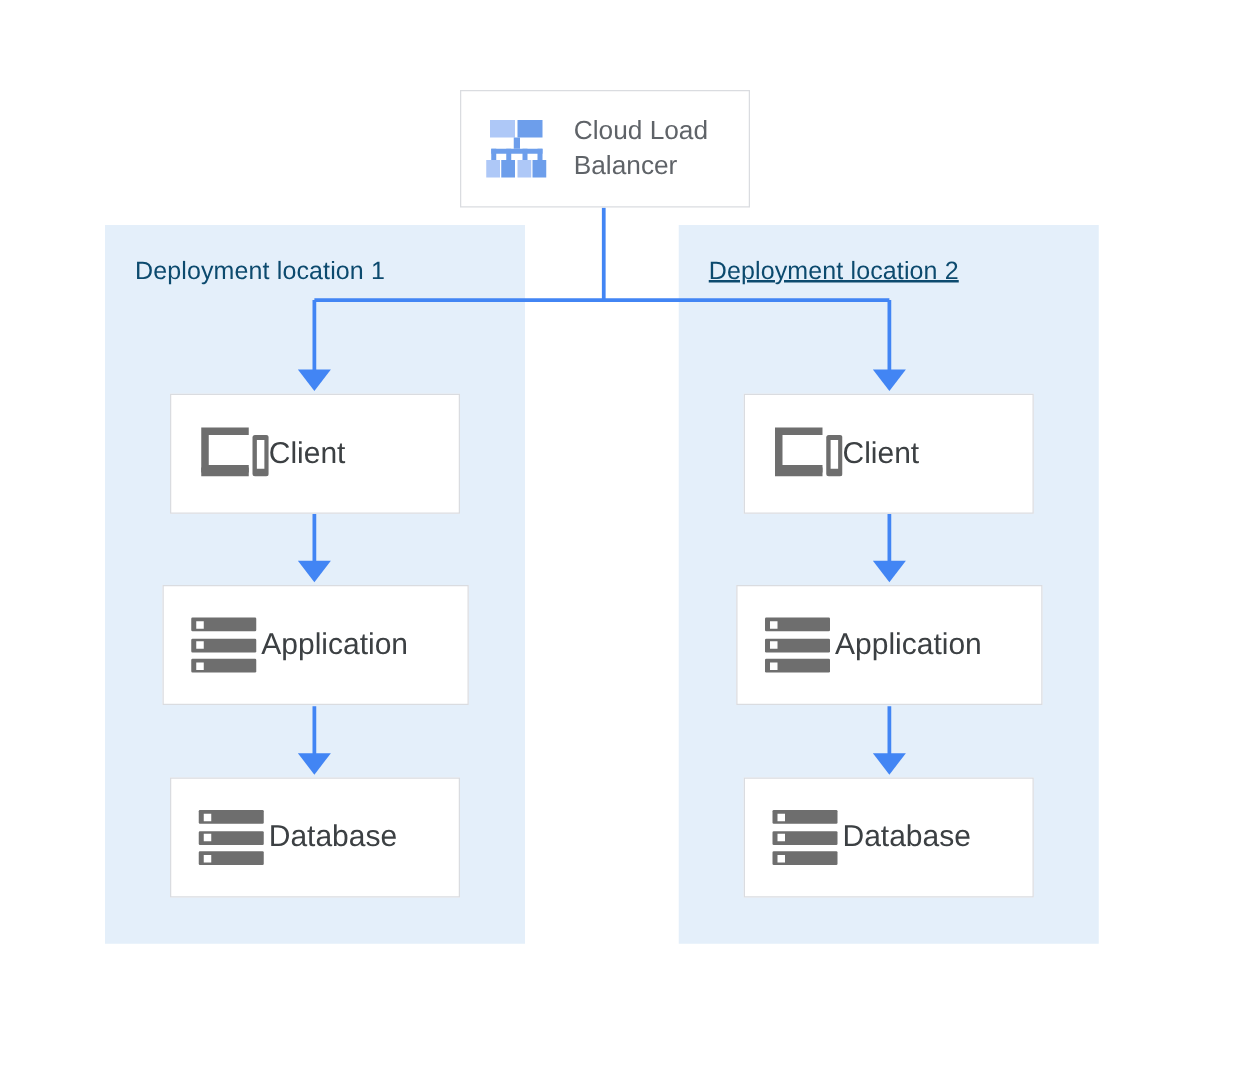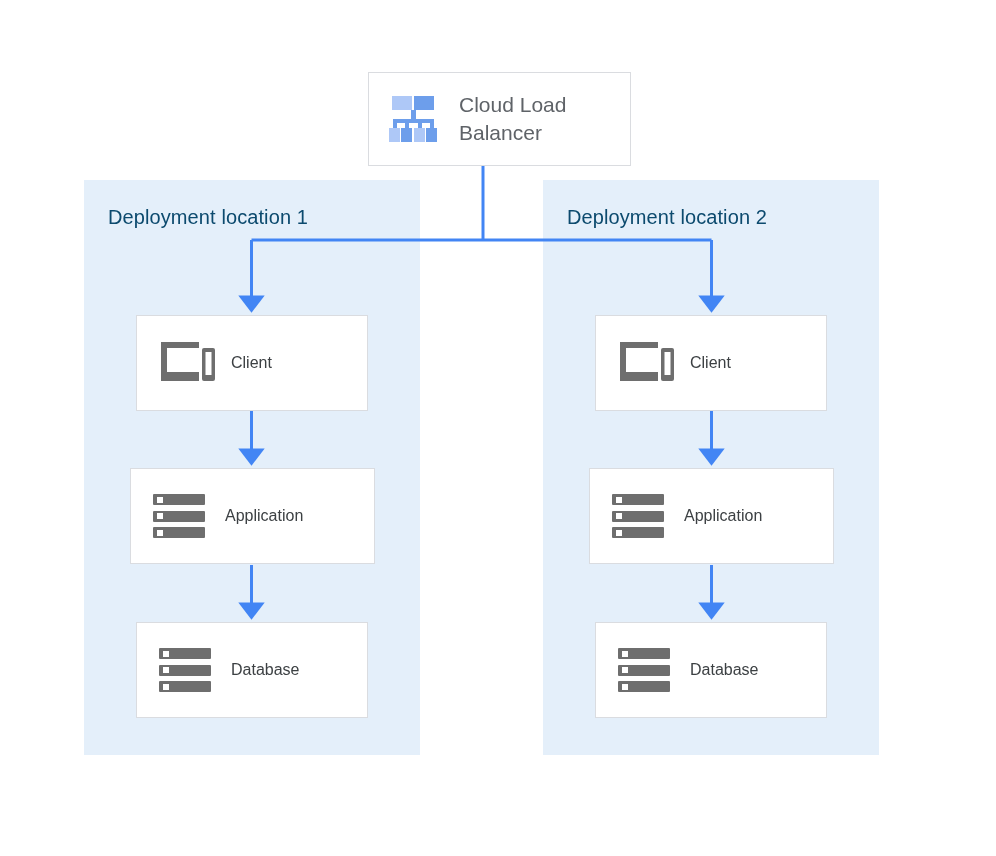--- a/index.html
+++ b/index.html
@@ -54,22 +54,22 @@
   .node .glyph {
     flex: 0 0 auto;
     width: 56px;
     height: 48px;
     display: flex;
     align-items: center;
     justify-content: flex-start;
   }
   .node .node-label {
     color: #3c4043;
-    font-size: 16px;
-    margin-left: 16px;
+    font-size: 24px;
+    margin-left: 0;
     white-space: nowrap;
   }
   .node.lb {
     padding-left: 18px;
   }
   .node.lb .node-label {
     color: #5f6368;
     font-size: 21px;
     line-height: 28px;
     white-space: normal;
@@ -102,21 +102,21 @@
 </style>
 </head>
 <body>
 
 <div id="canvas">
 
   <div class="zone" style="left:84px; top:180px; width:336px; height:575px;"></div>
   <div class="zone" style="left:543px; top:180px; width:336px; height:575px;"></div>
 
   <div class="zone-label" style="left:108px; top:206px;">Deployment location 1</div>
-  <div class="zone-label" style="left:567px; top:206px;">Deployment location 2</div>
+  <div class="zone-label" style="left:567px; top:206px;text-decoration:underline;">Deployment location 2</div>
 
   <svg id="wires" viewBox="0 0 996 856" xmlns="http://www.w3.org/2000/svg">
     <defs>
       <marker id="arrow" markerWidth="10" markerHeight="10" refX="3.1" refY="5" orient="auto" markerUnits="strokeWidth">
         <path d="M0.3,0.6 L6.0,5 L0.3,9.4 Z" fill="#4285f4"></path>
       </marker>
     </defs>
 
     <path d="M483,166 L483,240" stroke="#4285f4" stroke-width="3" fill="none"></path>
 
@@ -126,21 +126,21 @@
 
     <path d="M711.5,240 L711.5,304" stroke="#4285f4" stroke-width="3" fill="none" marker-end="url(#arrow)"></path>
 
     <path d="M251.5,411 L251.5,457" stroke="#4285f4" stroke-width="3" fill="none" marker-end="url(#arrow)"></path>
     <path d="M251.5,565 L251.5,611" stroke="#4285f4" stroke-width="3" fill="none" marker-end="url(#arrow)"></path>
 
     <path d="M711.5,411 L711.5,457" stroke="#4285f4" stroke-width="3" fill="none" marker-end="url(#arrow)"></path>
     <path d="M711.5,565 L711.5,611" stroke="#4285f4" stroke-width="3" fill="none" marker-end="url(#arrow)"></path>
   </svg>
 
-  <div class="node lb" style="left:368px; top:72px; width:263px; height:94px;">
+  <div class="node lb" style="left:368px; top:72px; width:232px; height:94px;">
     <span class="glyph">
       <svg width="54" height="50" viewBox="0 0 54 50" xmlns="http://www.w3.org/2000/svg">
         <rect x="5" y="2" width="20" height="14" fill="#aec8f7"></rect>
         <rect x="27" y="2" width="20" height="14" fill="#6d9eeb"></rect>
         <rect x="24" y="16" width="5" height="9" fill="#6d9eeb"></rect>
         <rect x="6" y="25" width="41" height="4" fill="#6d9eeb"></rect>
         <rect x="6" y="25" width="4" height="9" fill="#6d9eeb"></rect>
         <rect x="18" y="25" width="4" height="9" fill="#6d9eeb"></rect>
         <rect x="31" y="25" width="4" height="9" fill="#6d9eeb"></rect>
         <rect x="43" y="25" width="4" height="9" fill="#6d9eeb"></rect>

